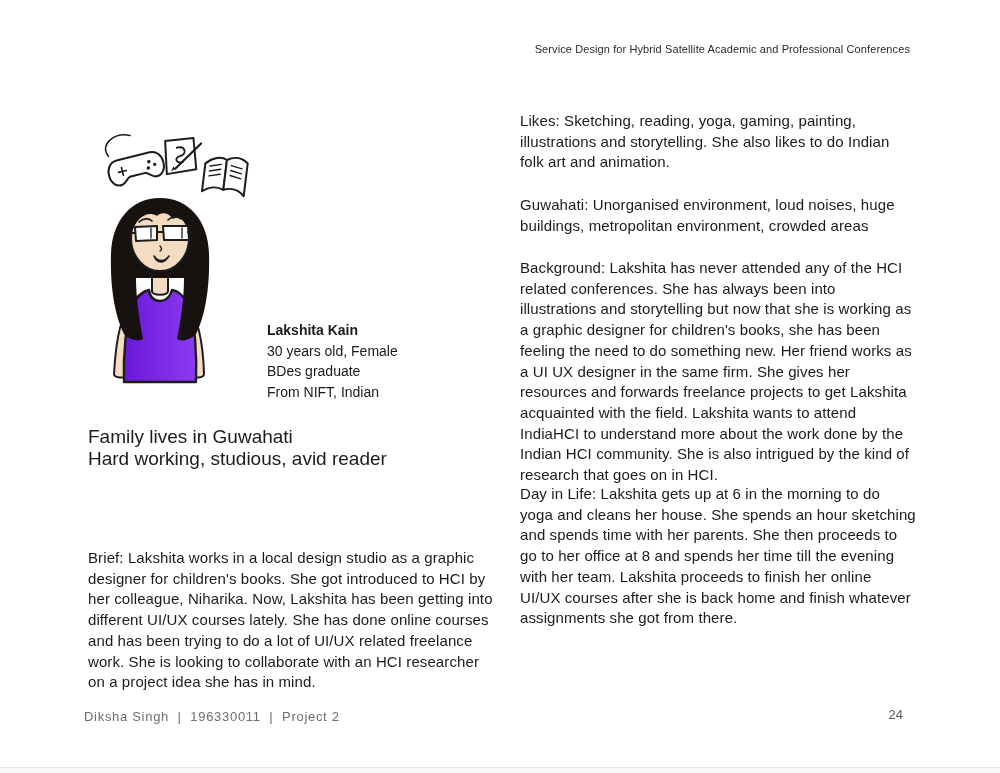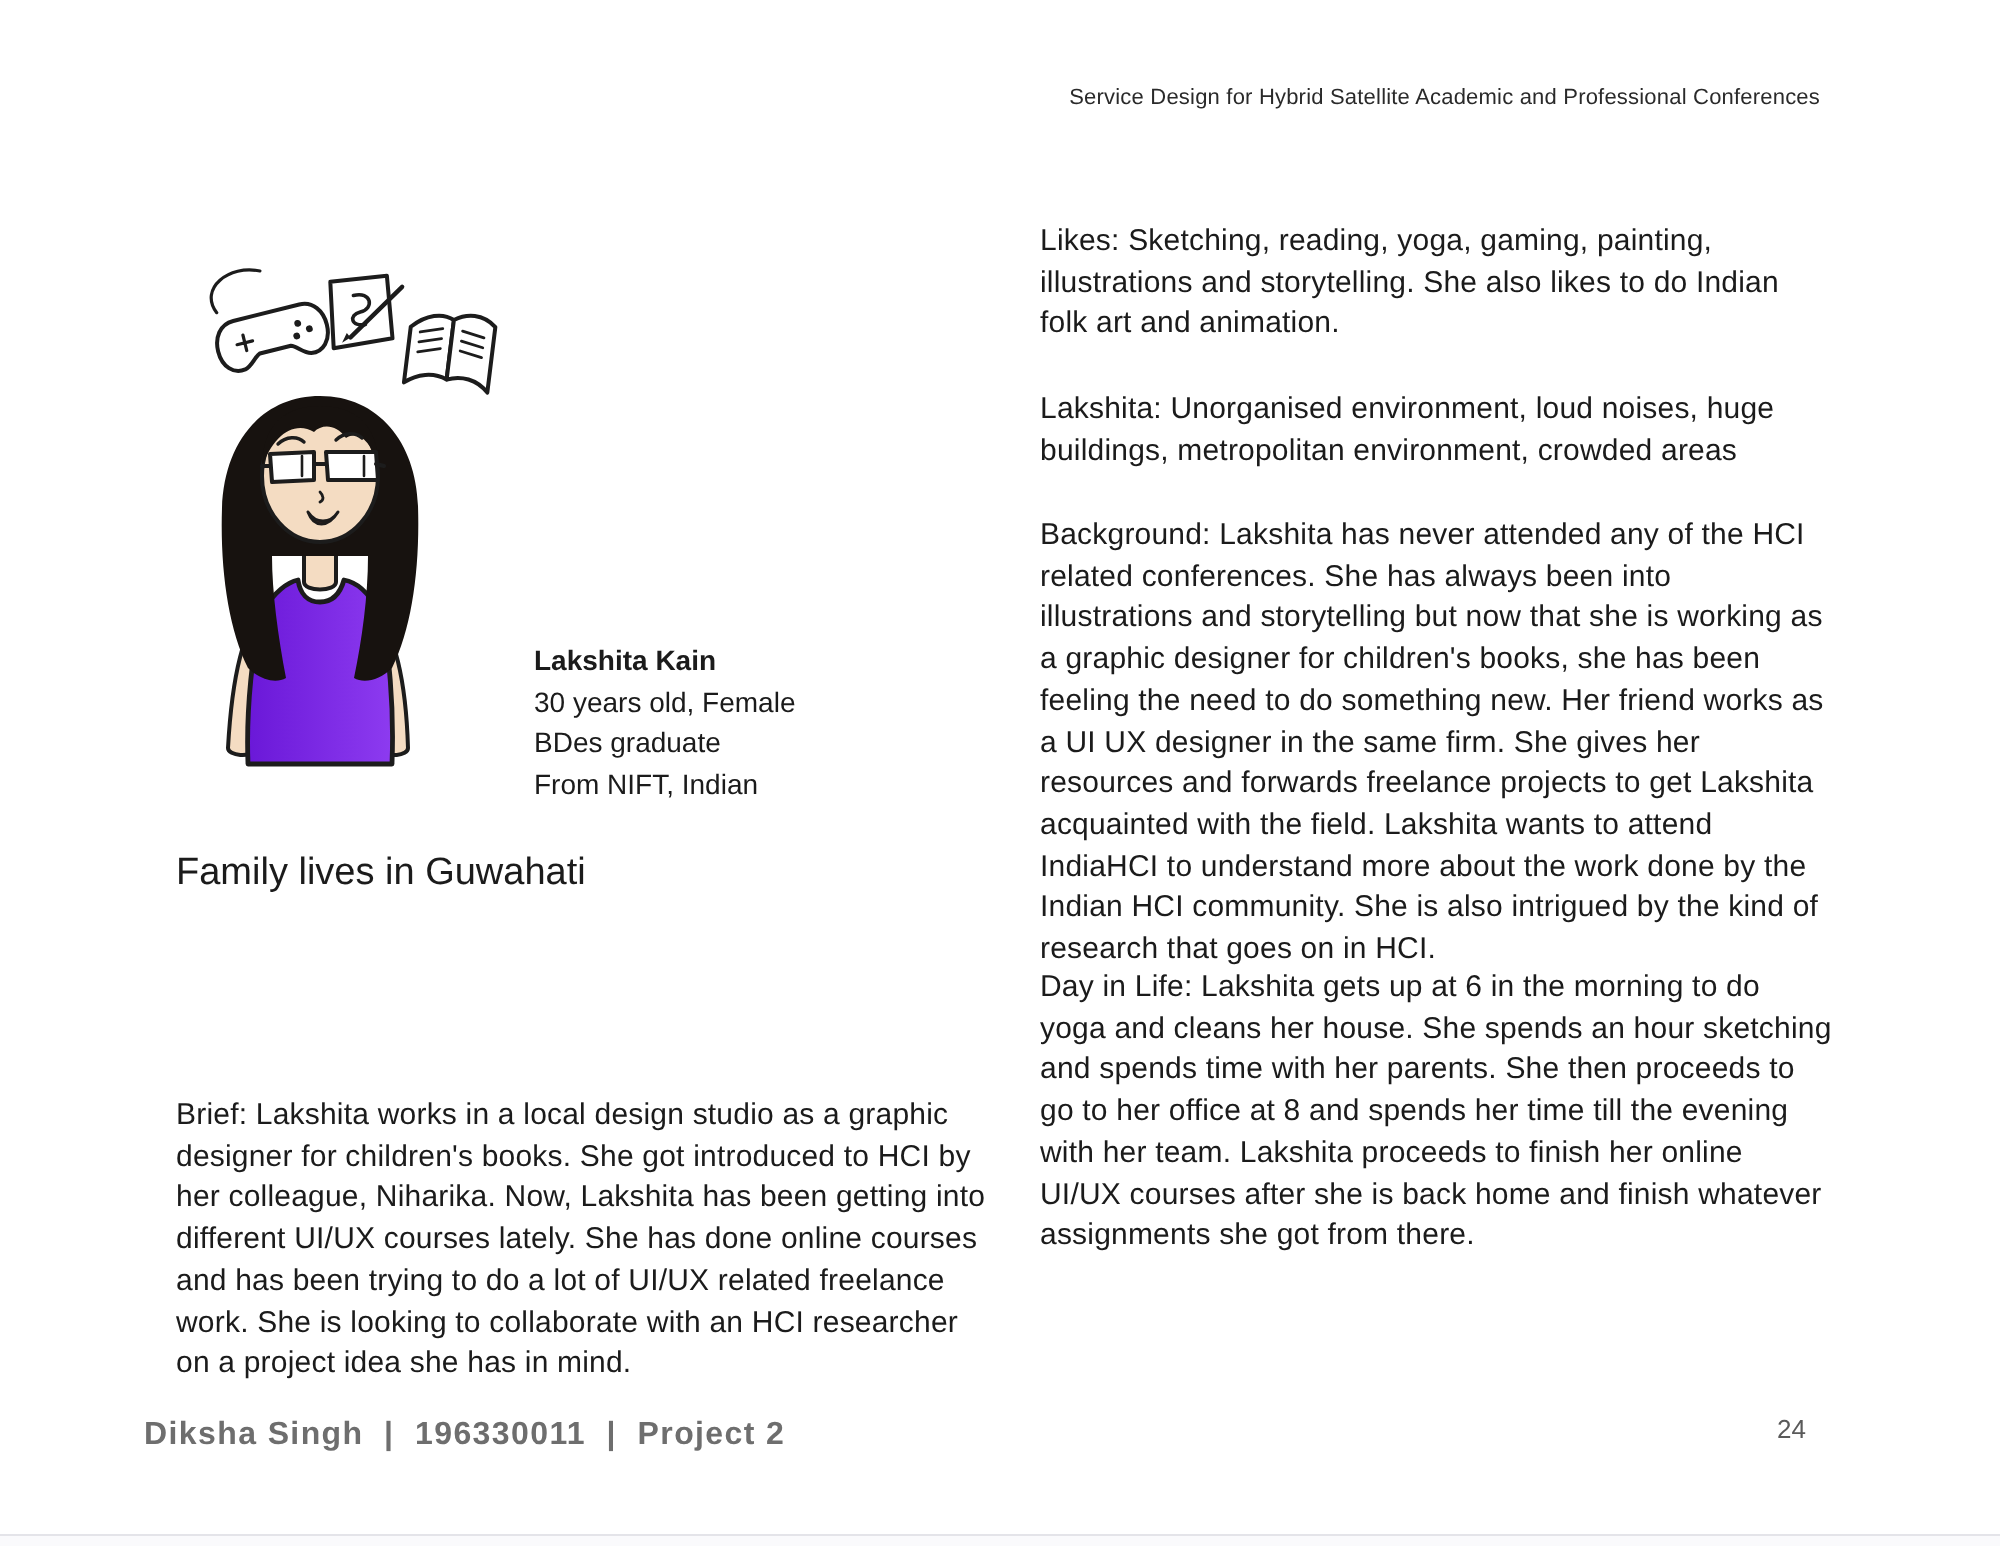--- a/index.html
+++ b/index.html
@@ -21,21 +21,21 @@
   .sec-likes{top:111px;}
   .sec-dislikes{top:195px;}
   .sec-background{top:258px;}
   .sec-dayinlife{top:484px;}
   .sec-brief{top:508px;margin-top:40px;}
   .profile-block{left:267px;top:320px;font-size:14px;line-height:20.7px;}
   .profile-name{font-weight:bold;}
   .traits-block{left:88px;top:426px;font-size:19px;line-height:21.5px;}
   .illustration{left:98px;top:128px;width:160px;height:270px;}
   .footer-credit{
-    left:72px;top:709px;font-size:16px;color:#6e6e6e;letter-spacing:.7px;white-space:pre;font-weight:bold;
+    left:84px;top:709px;font-size:13px;color:#6e6e6e;letter-spacing:.7px;white-space:pre;
   }
   .page-number{right:97px;top:707px;font-size:13px;color:#5a5a5a;}
   .bottom-edge{
     left:0;right:0;bottom:0;height:5px;background:#fafafc;border-top:1px solid #e4e4e9;
   }
 </style>
 </head>
 <body>
 
 <div class="abs header-title">Service Design for Hybrid Satellite Academic and Professional Conferences</div>
@@ -100,27 +100,28 @@
 
 <div class="abs profile-block">
   <div class="profile-name">Lakshita Kain</div>
   <div>30 years old, Female</div>
   <div>BDes graduate</div>
   <div>From NIFT, Indian</div>
 </div>
 
 <div class="abs traits-block">
   <div>Family lives in Guwahati</div>
+  <div>Hard working, studious, avid reader</div>
 </div>
 
 <p class="abs para left-col-para sec-brief"><strong>Brief:</strong> <span>Lakshita works in a local design studio as a graphic designer for children's books. She got introduced to HCI by her colleague, Niharika. Now, Lakshita has been getting into different UI/UX courses lately. She has done online courses and has been trying to do a lot of UI/UX related freelance work. She is looking to collaborate with an HCI researcher on a project idea she has in mind.</span></p>
 
 <p class="abs para right-col-para sec-likes"><strong>Likes:</strong> <span>Sketching, reading, yoga, gaming, painting, illustrations and storytelling. She also likes to do Indian folk art and animation.</span></p>
 
-<p class="abs para right-col-para sec-dislikes"><strong>Lakshita:</strong> <span>Unorganised environment, loud noises, huge buildings, metropolitan environment, crowded areas</span></p>
+<p class="abs para right-col-para sec-dislikes"><strong>Guwahati:</strong> <span>Unorganised environment, loud noises, huge buildings, metropolitan environment, crowded areas</span></p>
 
 <p class="abs para right-col-para sec-background"><strong>Background:</strong> <span>Lakshita has never attended any of the HCI related conferences. She has always been into illustrations and storytelling but now that she is working as a graphic designer for children's books, she has been feeling the need to do something new. Her friend works as a UI UX designer in the same firm. She gives her resources and forwards freelance projects to get Lakshita acquainted with the field. Lakshita wants to attend IndiaHCI to understand more about the work done by the Indian HCI community. She is also intrigued by the kind of research that goes on in HCI.</span></p>
 
 <p class="abs para right-col-para sec-dayinlife"><strong>Day in Life:</strong> <span>Lakshita gets up at 6 in the morning to do yoga and cleans her house. She spends an hour sketching and spends time with her parents. She then proceeds to go to her office at 8 and spends her time till the evening with her team. Lakshita proceeds to finish her online UI/UX courses after she is back home and finish whatever assignments she got from there.</span></p>
 
 <div class="abs footer-credit">Diksha Singh  |  196330011  |  Project 2</div>
 <div class="abs page-number">24</div>
 <div class="abs bottom-edge"></div>
 
 </body></html>

